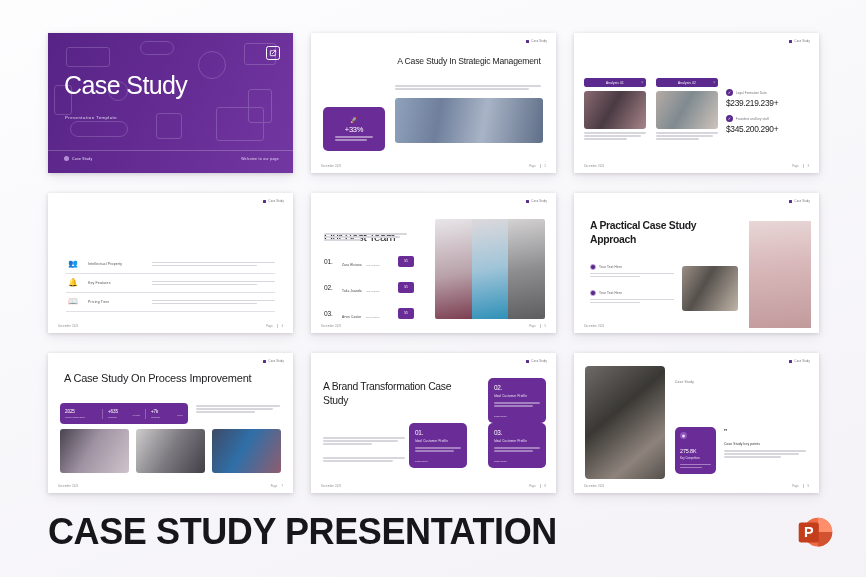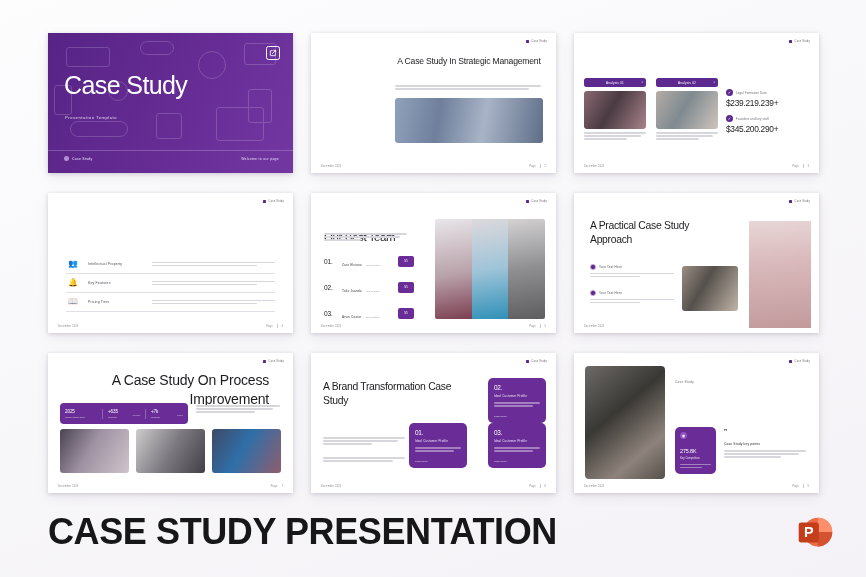--- a/index.html
+++ b/index.html
@@ -183,43 +183,43 @@
     display: flex; border-radius: 2px; overflow: hidden;
   }
   .s5 .team i { flex: 1; display: block; }
   .s5 .team i:nth-child(1) { background: linear-gradient(170deg,#e8e6e9 0%,#b9a2aa 55%,#7c3f52 100%); }
   .s5 .team i:nth-child(2) { background: linear-gradient(170deg,#ddd9dc 0%,#9fc4d8 50%,#2f90b8 100%); }
   .s5 .team i:nth-child(3) { background: linear-gradient(170deg,#d4d2d3 0%,#8e8e90 50%,#5d5c5e 100%); }
 
   
   .s6 h2 {
     position: absolute; left: 16px; top: 26px; width: 140px;
-    font-size: 10.4px; line-height: 1.35; color: #1d1d20; font-weight: 400; letter-spacing: -.3px;
+    font-size: 10.4px; line-height: 1.35; color: #1d1d20; font-weight: 700; letter-spacing: -.3px;
   }
   .s6 .bl { position: absolute; left: 16px; width: 84px; }
   .s6 .bl.b1 { top: 71px; } .s6 .bl.b2 { top: 97px; }
   .s6 .bl .hd { display: flex; align-items: center; gap: 3.5px; margin-bottom: 3px; }
   .s6 .bl .hd .dt {
     width: 5.5px; height: 5.5px; border-radius: 50%;
     background: #5c2a8e; border: 1.2px solid #c6aadd;
   }
   .s6 .bl .hd .t { font-size: 3.1px; color: #55555f; letter-spacing: .2px; }
   .s6 .p1 {
     position: absolute; left: 108px; top: 73px; width: 56px; height: 45px;
     border-radius: 3px; background: linear-gradient(120deg,#9a8f86 0%,#55504c 40%,#c1b5a8 100%);
   }
   .s6 .p2 {
     position: absolute; right: 8px; top: 28px; width: 62px; height: 107px;
     background: linear-gradient(175deg,#e8d6d6 0%,#d9b9bb 40%,#c29a9c 100%);
   }
 
   
   .s7 h2 {
-    position: absolute; top: 18px; left: 36px; right: 24px; text-align: right;
-    font-size: 14px; line-height: 1.35; color: #1d1d20; font-weight: 400; letter-spacing: -.2px;
+    position: absolute; top: 18px; left: 16px; right: 24px; text-align: left;
+    font-size: 11px; line-height: 1.35; color: #1d1d20; font-weight: 400; letter-spacing: -.2px;
   }
   .s7 .bar {
     position: absolute; left: 12px; top: 50px; width: 128px; height: 21px;
     background: #6a2c96; border-radius: 4px; display: flex; align-items: center;
   }
   .s7 .bar .cell { flex: 1; padding: 0 5px; position: relative; }
   .s7 .bar .cell + .cell { border-left: .6px solid rgba(255,255,255,.26); }
   .s7 .bar .v { font-size: 4.6px; color: #fff; letter-spacing: -.1px; }
   .s7 .bar .k { font-size: 2.4px; color: rgba(255,255,255,.72); margin-top: 2px; }
   .s7 .bar .u { position: absolute; right: 5px; top: 5px; font-size: 2.3px; color: rgba(255,255,255,.6); }
@@ -318,20 +318,28 @@
       <span>Case Study</span>
     </div>
     <div class="welcome">Welcome to our page</div>
   </div>
 
   <div class="slide s2">
     <div class="badge">
       <span class="sq"></span>
       <span>Case Study</span>
     </div>
+    <div class="card b">
+      <span class="ico">🚀</span>
+      <span class="num">+33%</span>
+      <span class="cl body-lines">
+        <span class="ln p100"></span>
+          <span class="ln p85"></span>
+      </span>
+    </div>
     <h2>A Case Study In Strategic Management</h2>
     <div class="para body-lines">
       <span class="ln p100"></span>
         <span class="ln p92"></span>
     </div>
     <div class="photo"></div>
     <div class="foot">
       <span>December 2025</span>
       <span class="pg">
         <span>Page</span>

